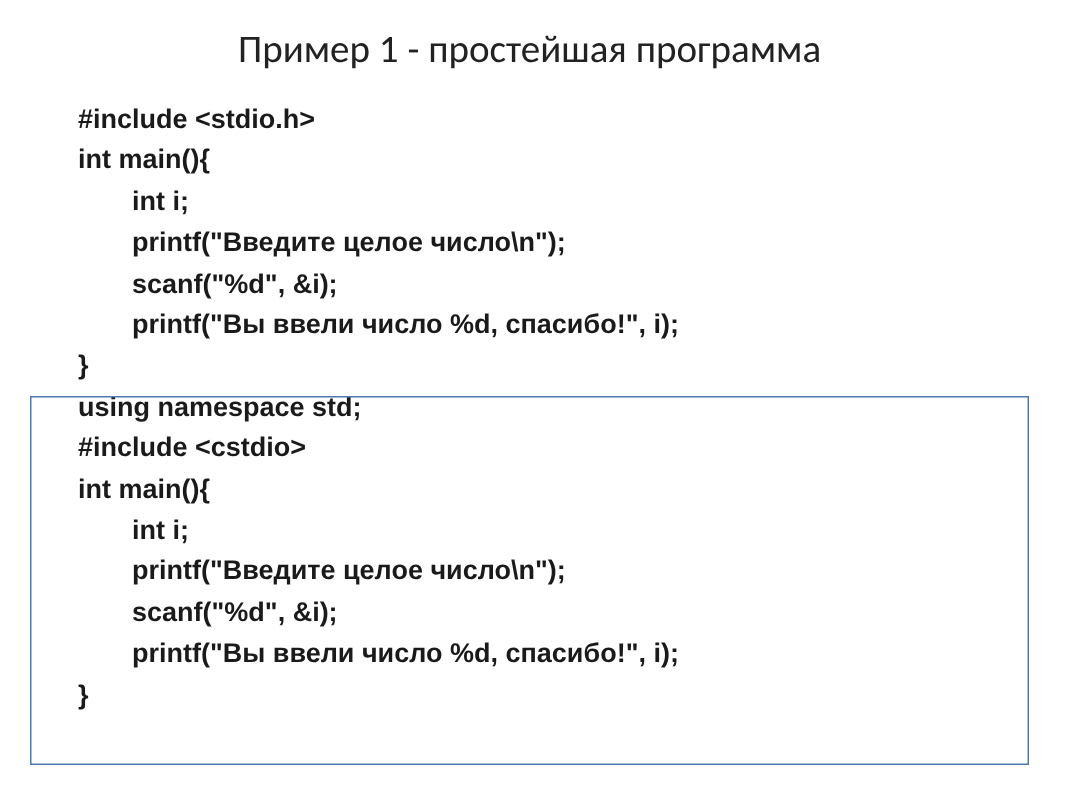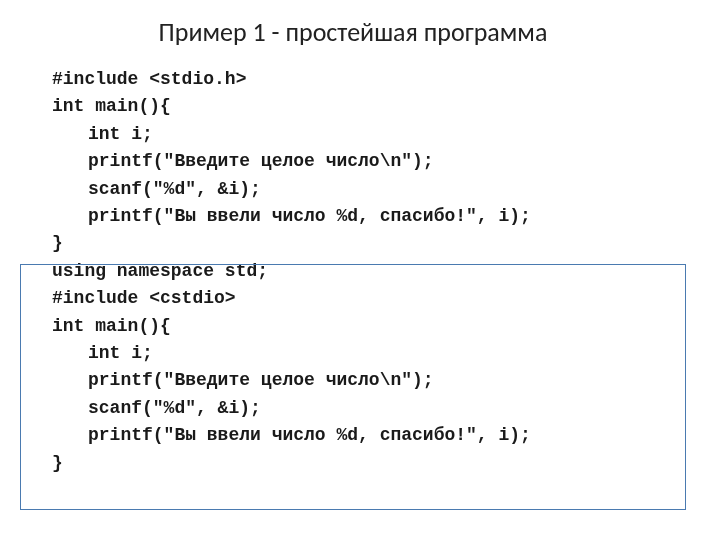--- a/index.html
+++ b/index.html
@@ -1,20 +1,20 @@
 <!DOCTYPE html>
 <html><head>
 <meta charset="utf-8">
 <style>
   * { margin: 0; padding: 0; box-sizing: border-box; }
   html, body { width: 720px; height: 540px; background: #ffffff; font-family: Calibri, Arial, sans-serif; color: #000; }
   .slide { width: 706px; height: 540px; position: relative; padding: 12px 28px 0 28px; }
   .title { font-size: 26px; font-weight: 400; text-align: center; margin-top: 4px; margin-bottom: 18px; color: #222; }
   .code-block { padding-left: 24px; }
-  .code-line { font-family: Liberation Mono, monospace; font-size: 18px; line-height: 27.4px; white-space: pre; font-weight: bold; color: #1a1a1a; }
+  .code-line { font-family: Liberation Sans, sans-serif; font-size: 18px; line-height: 27.4px; white-space: pre; font-weight: bold; color: #1a1a1a; }
   .ind { padding-left: 36px; }
   .box { position: absolute; left: 20px; right: 20px; top: 264px; height: 246px; border: 1px solid #4a7ab0; background: transparent; }
 </style>
 </head>
 <body>
 
 <div class="slide">
   <h1 class="title">Пример 1 - простейшая программа</h1>
 
   <div class="code-block">

